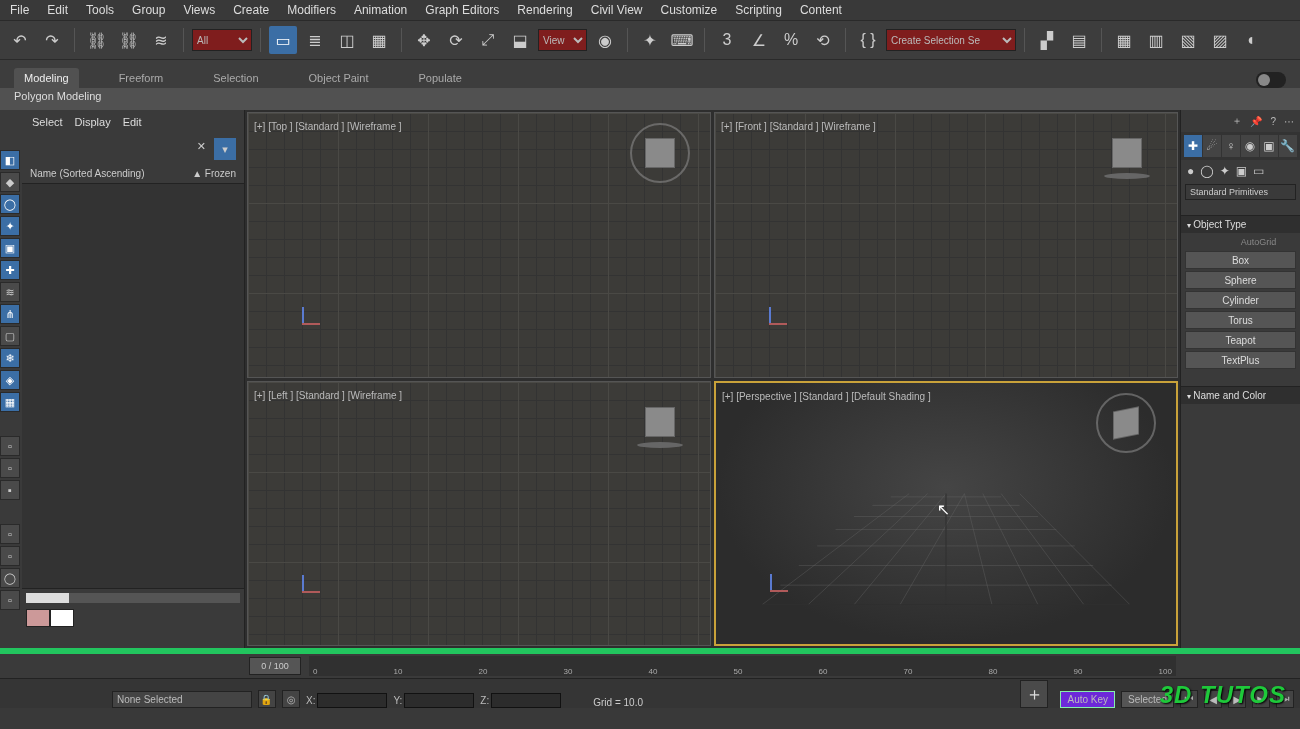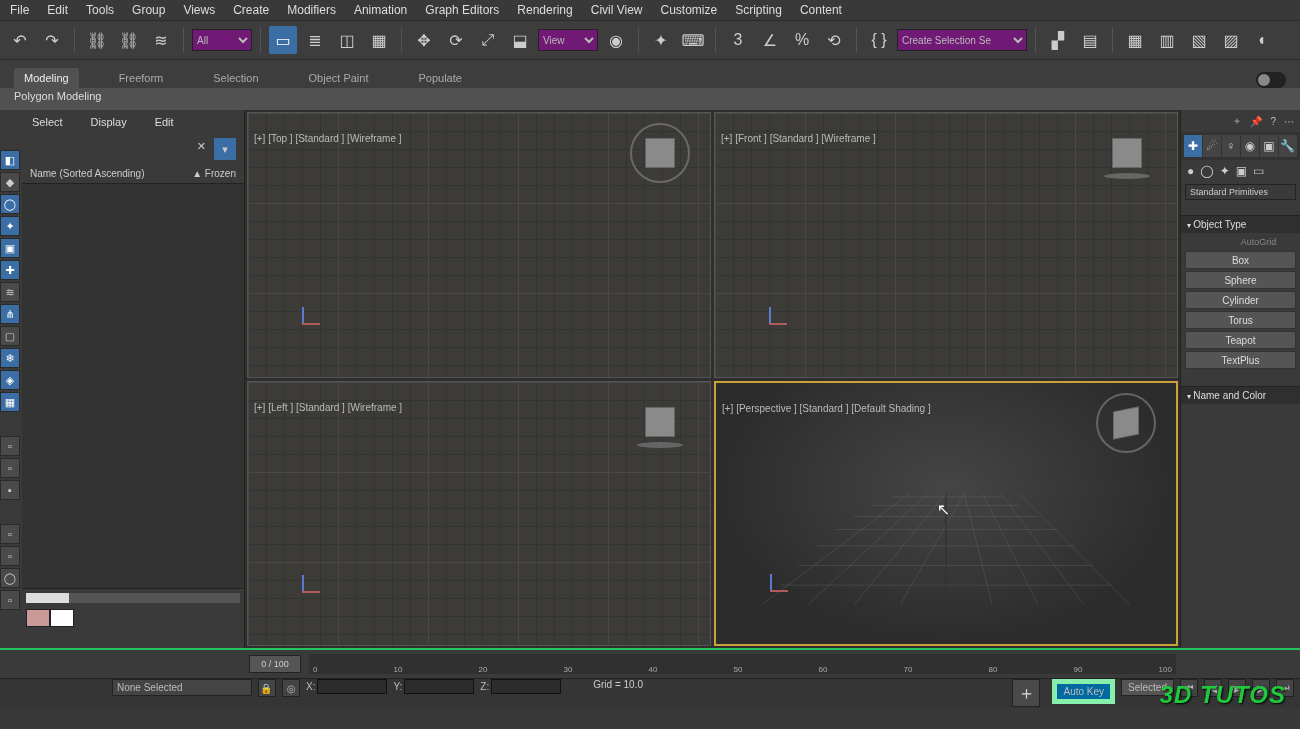--- a/index.html
+++ b/index.html
@@ -5,38 +5,38 @@
 * { box-sizing: border-box; margin: 0; padding: 0; font-family: "Segoe UI", Tahoma, sans-serif; }
 body { background: #393939; color: #ccc; font-size: 11px; width: 1300px; height: 729px; overflow: hidden; position: relative; }
 
 .menubar { height: 20px; background: #393939; display: flex; align-items: center; padding: 0 10px; gap: 18px; color: #ddd; font-size: 12px; }
 .menubar span { cursor: default; }
 
 .toolbar { height: 40px; background: #3d3d3d; border-top: 1px solid #2a2a2a; border-bottom: 1px solid #2a2a2a; display: flex; align-items: center; padding: 0 6px; gap: 4px; }
 .tbtn { width: 28px; height: 28px; display: flex; align-items: center; justify-content: center; border: 1px solid transparent; border-radius: 2px; color: #ccc; font-size: 16px; }
 .tbtn.blue { background: #3b6ea5; color: #fff; }
 .tsep { width: 1px; height: 24px; background: #555; margin: 0 4px; }
-.tselect { background: #701a75; border: 1px solid #222; color: #bbb; font-size: 10px; height: 22px; padding: 0 0; }
+.tselect { background: #7f1d1d; border: 1px solid #222; color: #bbb; font-size: 10px; height: 22px; padding: 0 0; }
 
 .ribbon-tabs { height: 28px; background: #3d3d3d; display: flex; align-items: flex-end; padding: 0 14px; gap: 30px; font-size: 11px; color: #aaa; }
 .ribbon-tabs .tab { padding: 4px 10px; }
 .ribbon-tabs .tab.active { background: #515151; color: #eee; border-radius: 3px 3px 0 0; }
 .ribbon-sub { height: 22px; background: #515151; padding: 2px 14px; color: #ddd; font-size: 11px; }
 .ribbon-tabs .eye { margin-left: auto; width: 30px; height: 16px; background: #222; border-radius: 8px; position: relative; }
 .ribbon-tabs .eye::after { content: ""; position: absolute; left: 2px; top: 2px; width: 12px; height: 12px; background: #888; border-radius: 50%; }
 
 .main { display: flex; height: 538px; }
 
 .scene-panel { width: 245px; background: #3a3a3a; border-right: 1px solid #222; display: flex; }
 .scene-toolstrip { width: 22px; background: #3a3a3a; display: flex; flex-direction: column; gap: 2px; padding-top: 40px; }
 .scene-toolstrip .sbtn { width: 20px; height: 20px; background: #4a4a4a; border: 1px solid #2a2a2a; display: flex; align-items: center; justify-content: center; font-size: 11px; color: #ccc; }
 .scene-toolstrip .sbtn.blue { background: #3b6ea5; color: #fff; }
 .scene-toolstrip .gap { height: 20px; }
 .scene-body { flex: 1; display: flex; flex-direction: column; }
-.scene-body .menu { display: flex; gap: 28px; padding: 6px 10px; color: #ddd; font-size: 11px; }
+.scene-body .menu { display: flex; gap: 12px; padding: 6px 10px; color: #ddd; font-size: 11px; }
 .scene-body .filterrow { display: flex; justify-content: flex-end; padding: 4px 8px; gap: 4px; }
 .scene-body .filterrow .x { color: #ccc; padding: 2px 4px; }
 .scene-body .filterrow .f { width: 22px; height: 22px; background: #3b6ea5; display: flex; align-items: center; justify-content: center; }
 .scene-body .cols { display: flex; justify-content: space-between; padding: 4px 8px; font-size: 10px; color: #ccc; border-bottom: 1px solid #222; }
 .scene-body .list { flex: 1; background: #333; }
 .scene-bottom { height: 60px; border-top: 1px solid #222; }
 .scene-bottom .ws-row { display: flex; align-items: center; height: 18px; }
 .scene-bottom .ws-bar { flex: 1; height: 10px; background: linear-gradient(to right,#ddd 20%, #555 20%); margin: 4px; }
 .scene-bottom .ws-label { background: #6a5a2a; color: #fff; padding: 2px 6px; margin: 2px 4px; display: inline-block; font-size: 10px; }
 .scene-bottom .matslot { display: flex; gap: 0; margin: 2px 4px; }
@@ -46,21 +46,21 @@
 .viewports { flex: 1; background: #2e2e2e; position: relative; padding: 2px; }
 .vp-grid { display: grid; grid-template-columns: 1fr 1fr; grid-template-rows: 1fr 1fr; gap: 3px; height: 100%; }
 .vport { background: #3c3b38; border: 1px solid #555; position: relative; overflow: hidden; background-image:
   linear-gradient(#4a4945 1px, transparent 1px),
   linear-gradient(90deg, #4a4945 1px, transparent 1px),
   linear-gradient(#333 1px, transparent 1px),
   linear-gradient(90deg, #333 1px, transparent 1px);
   background-size: 90px 90px, 90px 90px, 18px 18px, 18px 18px; }
 .vport.active { border: 2px solid #c9a23a; background: #3a3a3a; background-image: none; }
 .vport.persp { background: radial-gradient(ellipse at 50% 40%, #454545 0%, #2c2c2c 70%); }
-.vp-label { position: absolute; top: 20px; left: 6px; color: #bbb; font-size: 10px; z-index: 3; }
+.vp-label { position: absolute; top: 8px; left: 6px; color: #bbb; font-size: 10px; z-index: 3; }
 .viewcube { position: absolute; top: 10px; right: 20px; width: 60px; height: 60px; z-index: 3; display:flex; align-items:center; justify-content:center; }
 .viewcube .ring { position:absolute; width:60px; height:60px; border:2px solid #888; border-radius:50%; opacity:.6; }
 .viewcube .face { width: 30px; height: 30px; background: #999; border: 1px solid #666; color:#555; font-size:8px; display:flex; align-items:center; justify-content:center; }
 .viewcube.iso .face { transform: rotateX(20deg) rotateY(-30deg); background:#8a8a8a; }
 .viewcube.flat .face { background:#8a8a8a; }
 .viewcube .base { position:absolute; bottom:4px; width:46px; height:6px; background:#666; border-radius:50%; }
 .cursor { position:absolute; left:48%; top:45%; color:#fff; font-size:16px; z-index:5; }
 .axis { position:absolute; left:40px; bottom:40px; width:30px; height:30px; }
 .axis .z { position:absolute; left:14px; top:0; width:2px; height:18px; background:#5a7ad0; }
 .axis .x { position:absolute; left:14px; top:16px; width:18px; height:2px; background:#b05a5a; }
@@ -73,32 +73,32 @@
 .cmd-tabs .ct { flex: 1; height: 22px; background: #444; display: flex; align-items: center; justify-content: center; font-size: 12px; }
 .cmd-tabs .ct.active { background: #3b6ea5; color: #fff; }
 .cmd-cat { display: flex; gap: 6px; padding: 4px 6px; color: #ccc; font-size: 12px; }
 .cmd-drop { margin: 2px 4px; background: #3a3a3a; border: 1px solid #222; padding: 2px 4px; color: #ccc; font-size: 9px; }
 .rollout-hdr { background: #2f2f2f; color: #ddd; padding: 3px 6px; margin-top: 13px; font-size: 10px; border-top:1px solid #222; }
 .rollout-hdr::before { content: "▾ "; font-size: 8px; }
 .obj-type { display: flex; flex-direction: column; gap: 2px; padding: 4px; align-items: center; }
 .obj-type .auto { color: #888; font-size: 9px; margin-bottom: 2px; margin-left: 36px; }
 .obj-type button { width: 100%; height: 18px; background: #555; border: 1px solid #333; color: #ddd; font-size: 10px; }
 
-.timebar { height: 30px; background: #3a3a3a; border-top: 2px solid #22c55e; display: flex; align-items: center; }
+.timebar { height: 30px; background: #3a3a3a; border-top: 6px solid #22c55e; display: flex; align-items: center; }
 .timebar .slider { width: 52px; height: 18px; background: #555; border:1px solid #222; color:#ccc; font-size:9px; display:flex; align-items:center; justify-content:center; margin: 0 4px; }
 .timebar .track { flex: 1; height: 20px; background: #303030; position: relative; margin: 0 4px; }
 .timebar .track .ticks { position:absolute; inset:0; display:flex; justify-content:space-between; align-items:flex-end; padding: 0 4px; color:#aaa; font-size:8px; }
 
-.statusbar { height: 30px; background: #353535; border-top: 1px solid #222; display: flex; align-items: flex-start; gap: 6px; padding: 0 6px; font-size: 10px; color: #bbb; }
+.statusbar { height: 30px; background: #353535; border-top: 1px solid #222; display: flex; align-items: flex-end; gap: 6px; padding: 0 6px; font-size: 10px; color: #bbb; }
 .statusbar .sel { width: 140px; background: #444; border: 1px solid #222; padding: 2px 4px; }
 .statusbar .coord { display: flex; align-items: center; gap: 2px; }
 .statusbar .coord input { width: 70px; background: #2c2c2c; border: 1px solid #111; color: #ccc; padding: 1px 3px; font-size: 10px; }
 .statusbar .gridinfo { margin-left: 26px; color: #ccc; }
 .statusbar .spacer { flex: 1; }
-.statusbar .autokey { background: #0369a1; border:5px solid #86efac; padding: 2px 6px; }
+.statusbar .autokey { background: #6d28d9; border:1px solid #86efac; padding: 2px 6px; }
 .statusbar .selkey { background: #555; border:1px solid #222; padding: 2px 6px; }
 .statusbar .pb { width:18px; height:18px; background:#444; border:1px solid #222; display:flex; align-items:center; justify-content:center; font-size:10px; }
 .statusbar .bigplus { width:28px; height:28px; background:#4a4a4a; border:1px solid #222; display:flex; align-items:center; justify-content:center; font-size:18px; color:#ddd; margin: 0 6px; }
 
 .watermark { position: absolute; right: 14px; bottom: 20px; color: #1ec93a; font-size: 24px; font-weight: bold; font-style: italic; letter-spacing: 1px; text-shadow: 1px 1px 2px #000; z-index: 50; }
 </style>
 </head>
 <body>
 
 <div class="menubar">
@@ -130,21 +130,21 @@
   <div class="tsep"></div>
   <div class="tbtn blue">▭</div>
   <div class="tbtn">≣</div>
   <div class="tbtn">◫</div>
   <div class="tbtn">▦</div>
   <div class="tsep"></div>
   <div class="tbtn">✥</div>
   <div class="tbtn">⟳</div>
   <div class="tbtn">⤢</div>
   <div class="tbtn">⬓</div>
-  <select class="tselect" style="width:60px"><option>View</option></select>
+  <select class="tselect" style="width:49px"><option>View</option></select>
   <div class="tbtn">◉</div>
   <div class="tsep"></div>
   <div class="tbtn">✦</div>
   <div class="tbtn">⌨</div>
   <div class="tsep"></div>
   <div class="tbtn">3</div>
   <div class="tbtn">∠</div>
   <div class="tbtn">%</div>
   <div class="tbtn">⟲</div>
   <div class="tsep"></div>

